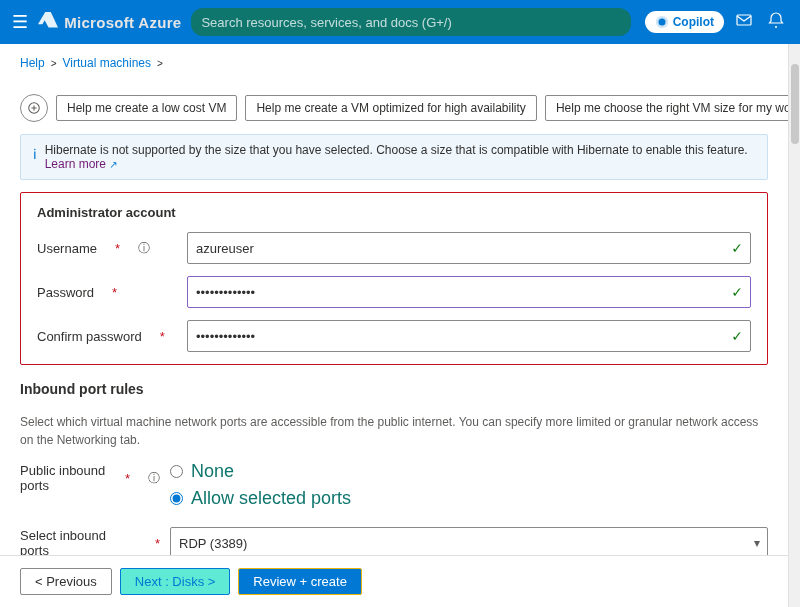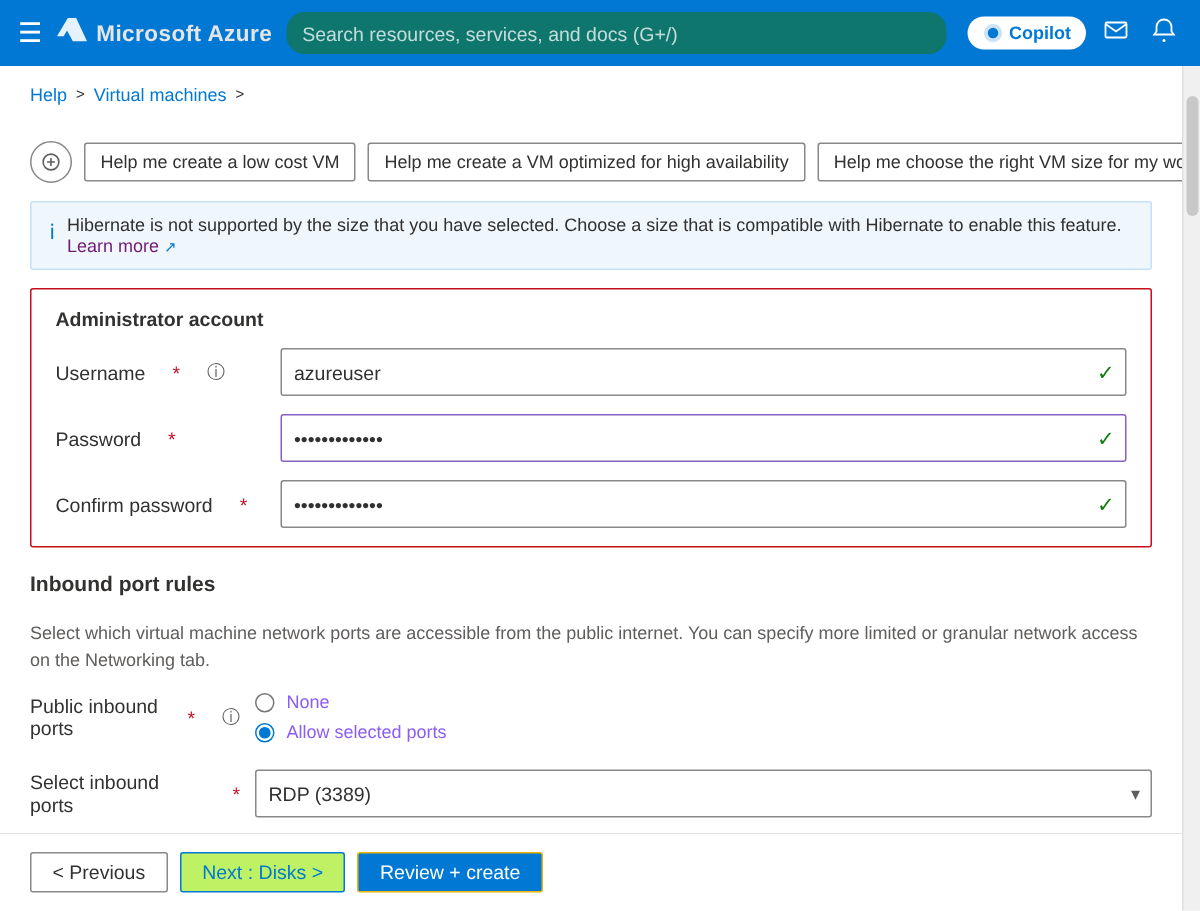--- a/index.html
+++ b/index.html
@@ -226,21 +226,21 @@
       margin-bottom: 12px;
       line-height: 1.5;
     }
     .radio-row {
       display: flex;
       align-items: center;
       margin-bottom: 6px;
       gap: 8px;
     }
     .radio-input { cursor: pointer; accent-color: #0078d4; }
-    .radio-label { font-size: 12px; color: #8b5cf6; }
+    .radio-label { font-size: 18px; color: #0f766e; }
 
     
     .form-select {
       height: 32px;
       border: 1px solid #8a8886;
       border-radius: 2px;
       padding: 0 30px 0 8px;
       font-size: 13px;
       color: #323130;
       background: white;
@@ -288,21 +288,21 @@
     .btn-prev {
       background: white;
       border: 1px solid #8a8886;
       border-radius: 2px;
       padding: 5px 14px;
       font-size: 13px;
       color: #323130;
       cursor: pointer;
     }
     .btn-next {
-      background: #bef264;
+      background: #5eead4;
       border: 1px solid #0078d4;
       border-radius: 2px;
       padding: 5px 14px;
       font-size: 13px;
       color: #0078d4;
       cursor: pointer;
     }
     .btn-review {
       background: #0078d4;
       border: 1px solid #eab308;

